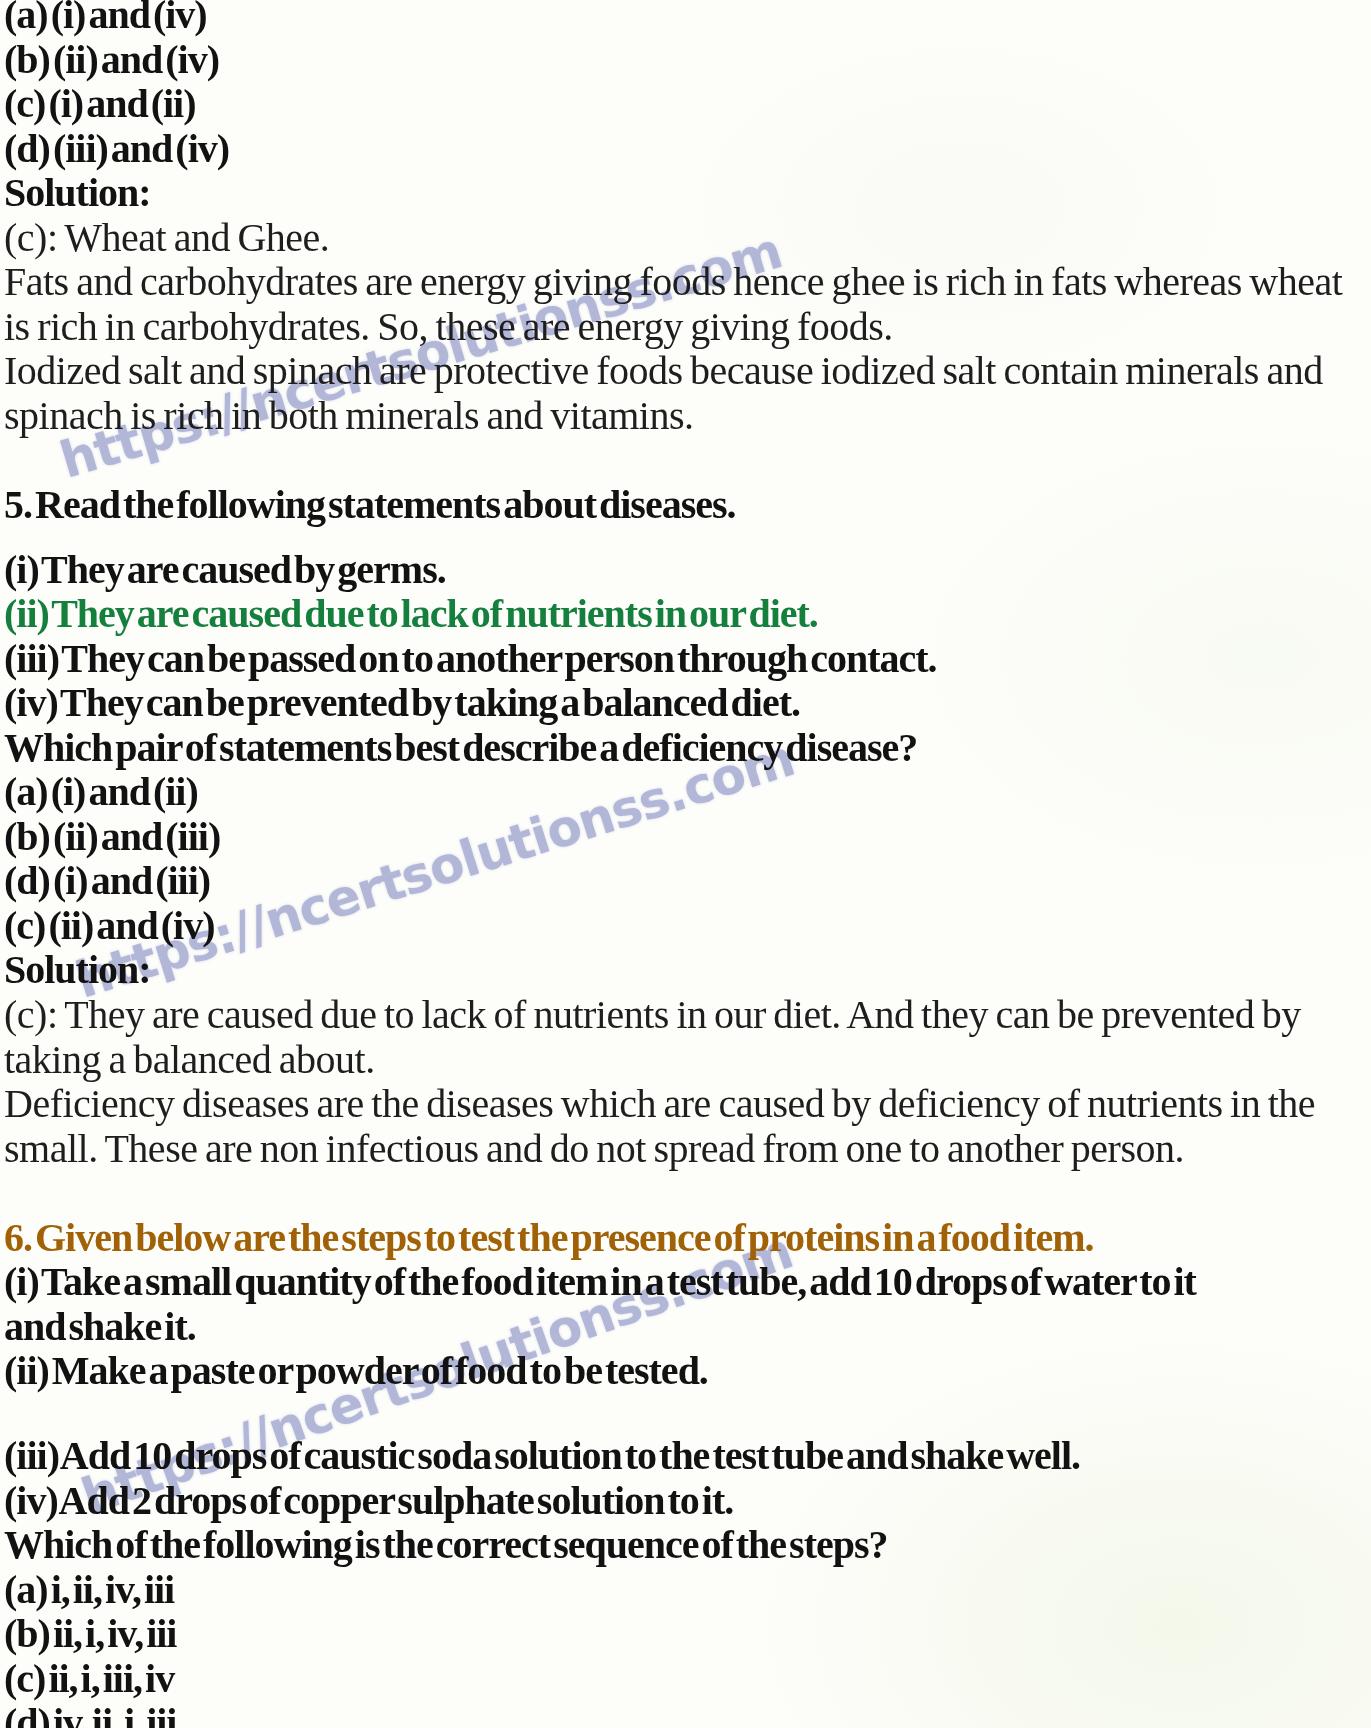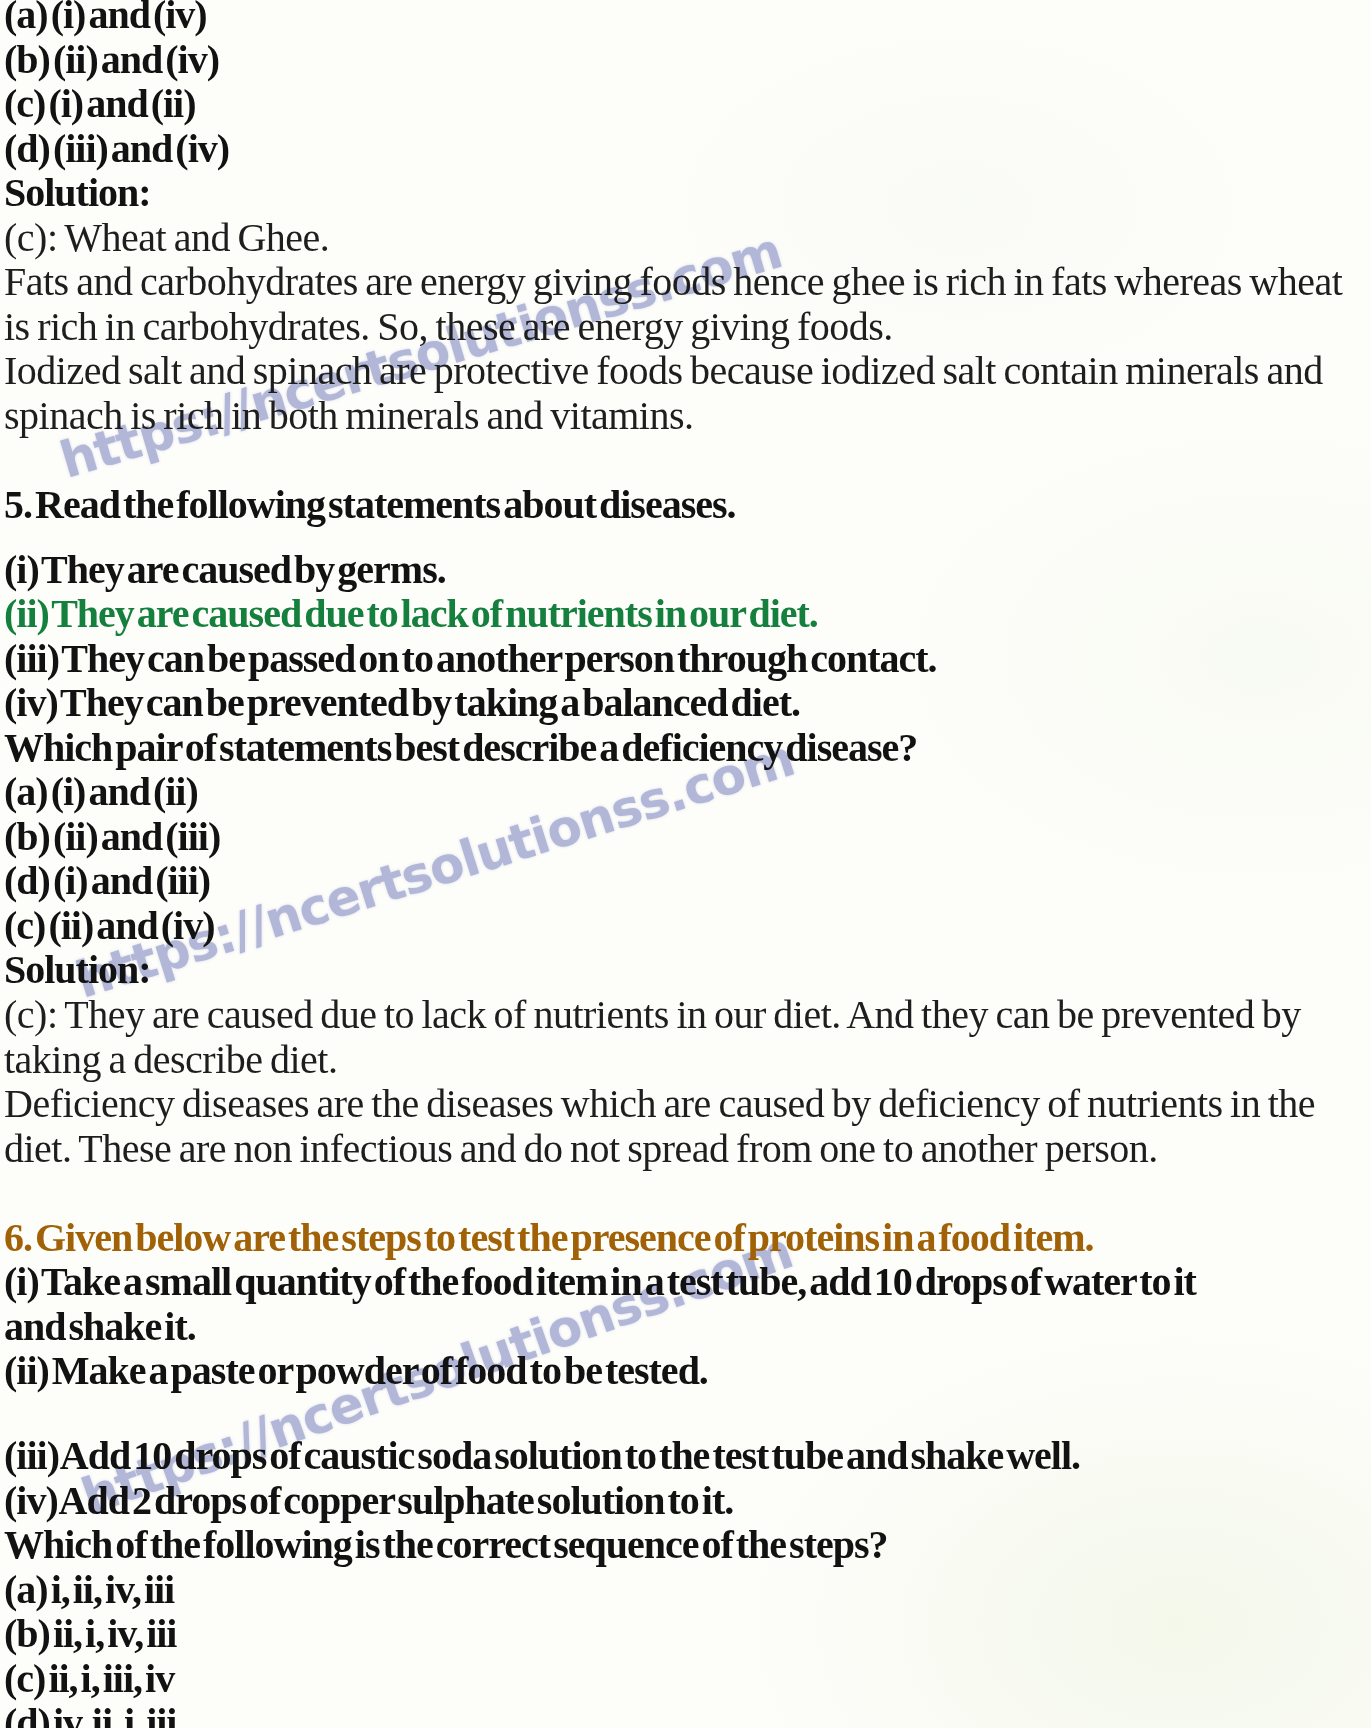--- a/index.html
+++ b/index.html
@@ -104,23 +104,23 @@
       <div class="line bold" style="color: #15803d;">(ii) They are caused due to lack of nutrients in our diet.</div>
       <div class="line bold" style="color: rgb(18, 18, 18);">(iii) They can be passed on to another person through contact.</div>
       <div class="line bold" style="color: rgb(18, 18, 18);">(iv) They can be prevented by taking a balanced diet.</div>
       <div class="line bold" style="color: rgb(18, 18, 18);">Which pair of statements best describe a deficiency disease?</div>
       <div class="line bold" style="color: rgb(18, 18, 18);">(a) (i) and (ii)</div>
       <div class="line bold" style="color: rgb(18, 18, 18);">(b) (ii) and (iii)</div>
       <div class="line bold" style="color: rgb(18, 18, 18);">(d) (i) and (iii)</div>
       <div class="line bold" style="color: rgb(18, 18, 18);">(c) (ii) and (iv)</div>
       <div class="line bold" style="color: rgb(18, 18, 18);">Solution:</div>
       <div class="line normal" style="color: rgb(30, 30, 30);">(c): They are caused due to lack of nutrients in our diet. And they can be prevented by</div>
-      <div class="line normal" style="color: rgb(30, 30, 30);">taking a describe diet.</div>
+      <div class="line normal" style="color: rgb(30, 30, 30);">taking a balanced about.</div>
       <div class="line normal" style="color: rgb(30, 30, 30);">Deficiency diseases are the diseases which are caused by deficiency of nutrients in the</div>
-      <div class="line normal" style="color: rgb(30, 30, 30);">diet. These are non infectious and do not spread from one to another person.</div>
+      <div class="line normal" style="color: rgb(30, 30, 30);">small. These are non infectious and do not spread from one to another person.</div>
       <div class="line gap"></div>
       <div class="line bold" style="color: #a16207;">6. Given below are the steps to test the presence of proteins in a food item.</div>
       <div class="line bold" style="color: rgb(18, 18, 18);">(i) Take a small quantity of the food item in a test tube, add 10 drops of water to it</div>
       <div class="line bold" style="color: rgb(18, 18, 18);">and shake it.</div>
       <div class="line bold" style="color: rgb(18, 18, 18);">(ii) Make a paste or powder of food to be tested.</div>
       <div class="line bold" style="color: rgb(18, 18, 18); margin-top: 40px;">(iii) Add 10 drops of caustic soda solution to the test tube and shake well.</div>
       <div class="line bold" style="color: rgb(18, 18, 18);">(iv) Add 2 drops of copper sulphate solution to it.</div>
       <div class="line bold" style="color: rgb(18, 18, 18);">Which of the following is the correct sequence of the steps?</div>
       <div class="line bold" style="color: rgb(18, 18, 18);">(a) i, ii, iv, iii</div>
       <div class="line bold" style="color: rgb(18, 18, 18);">(b) ii, i, iv, iii</div>

